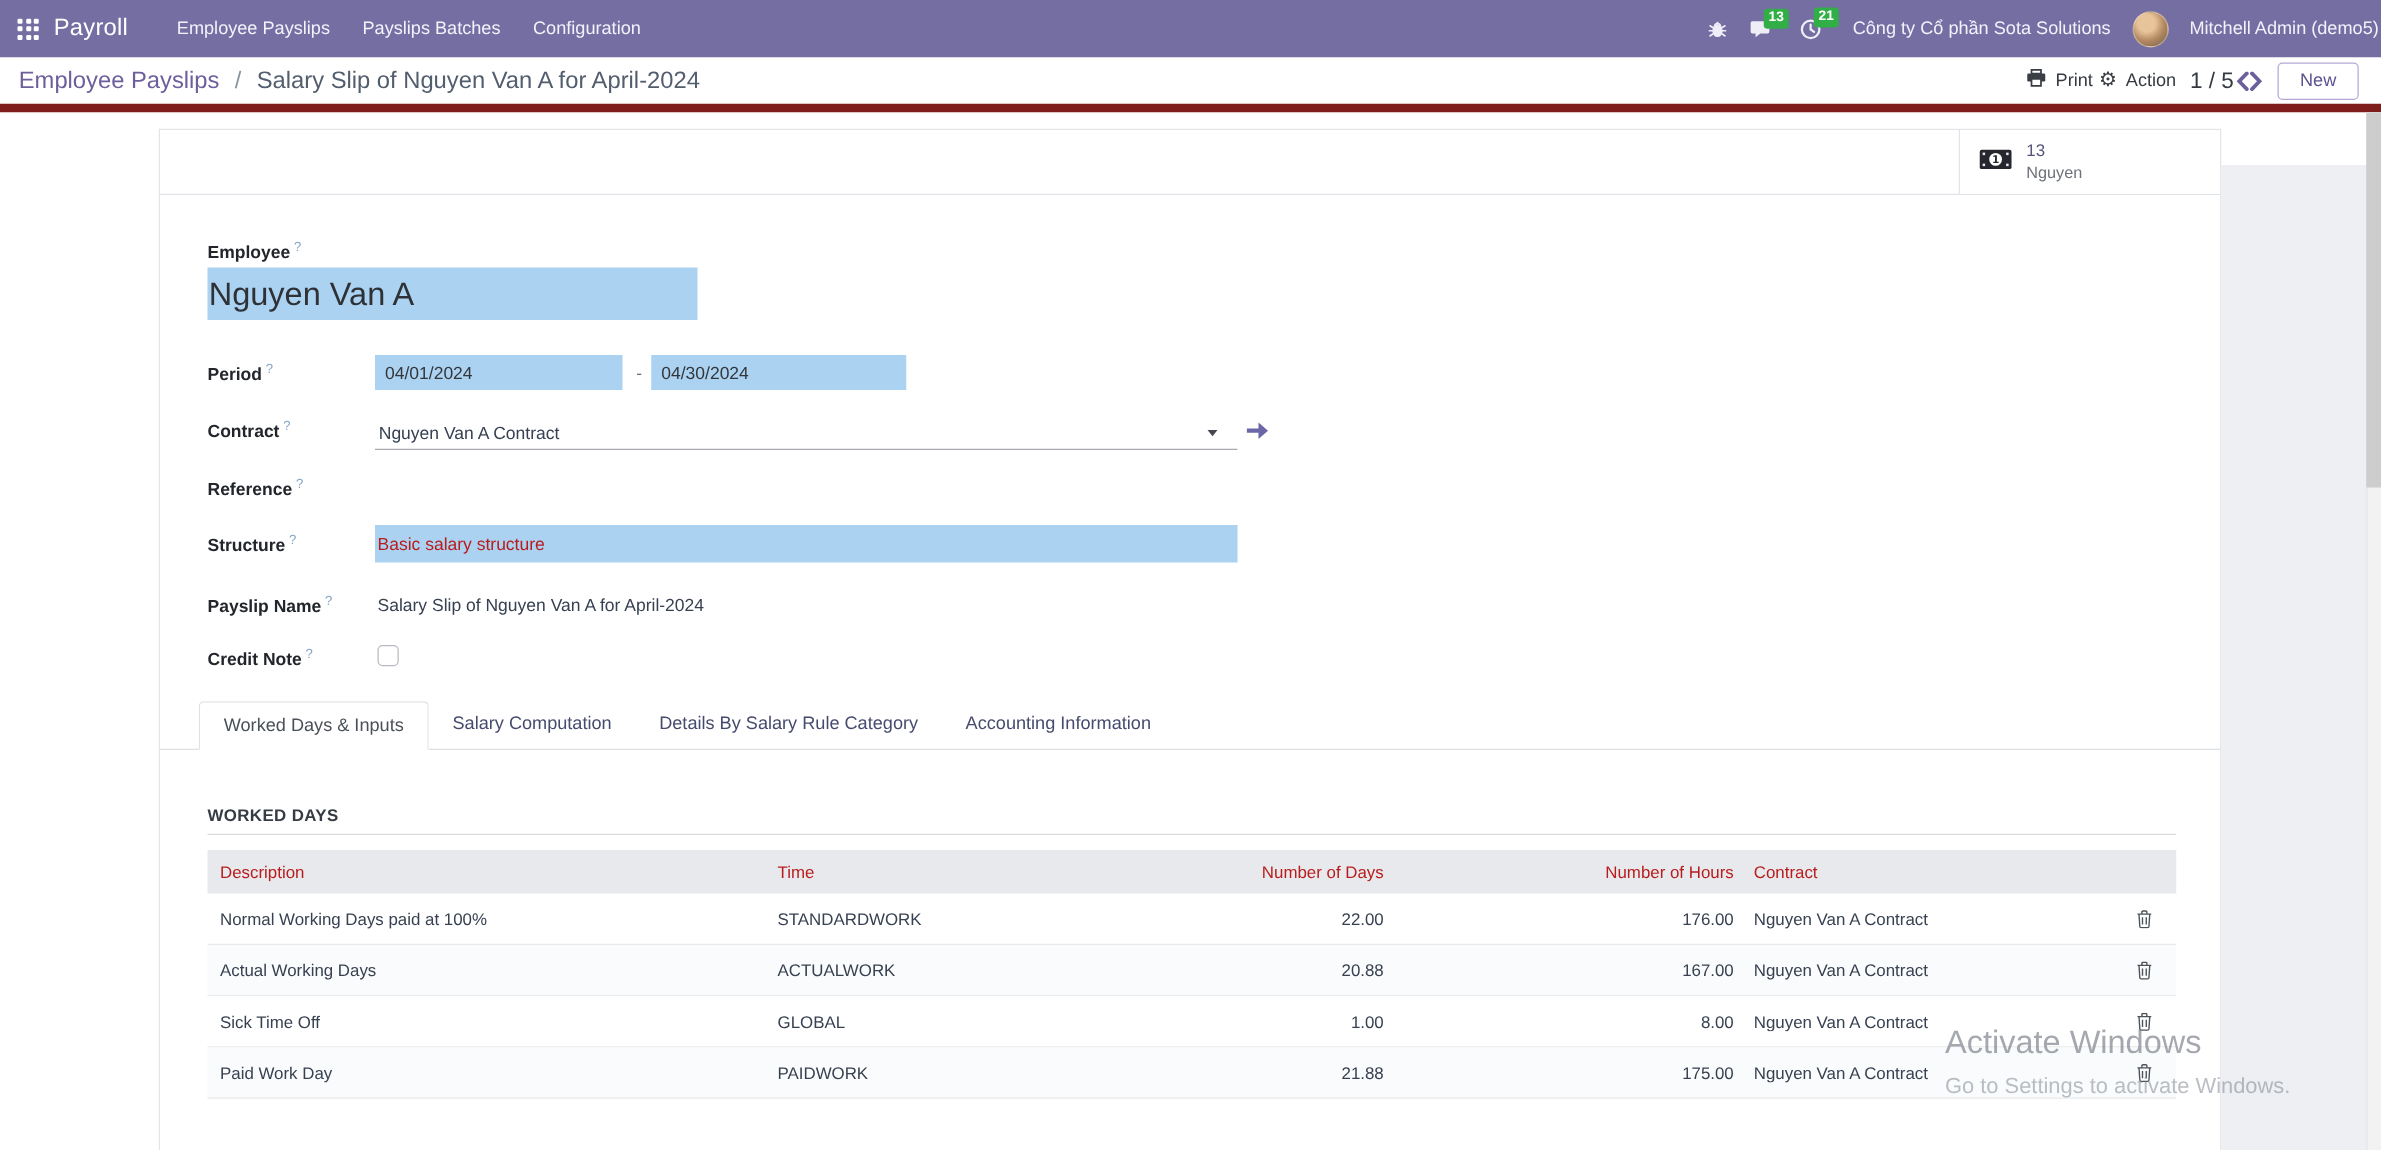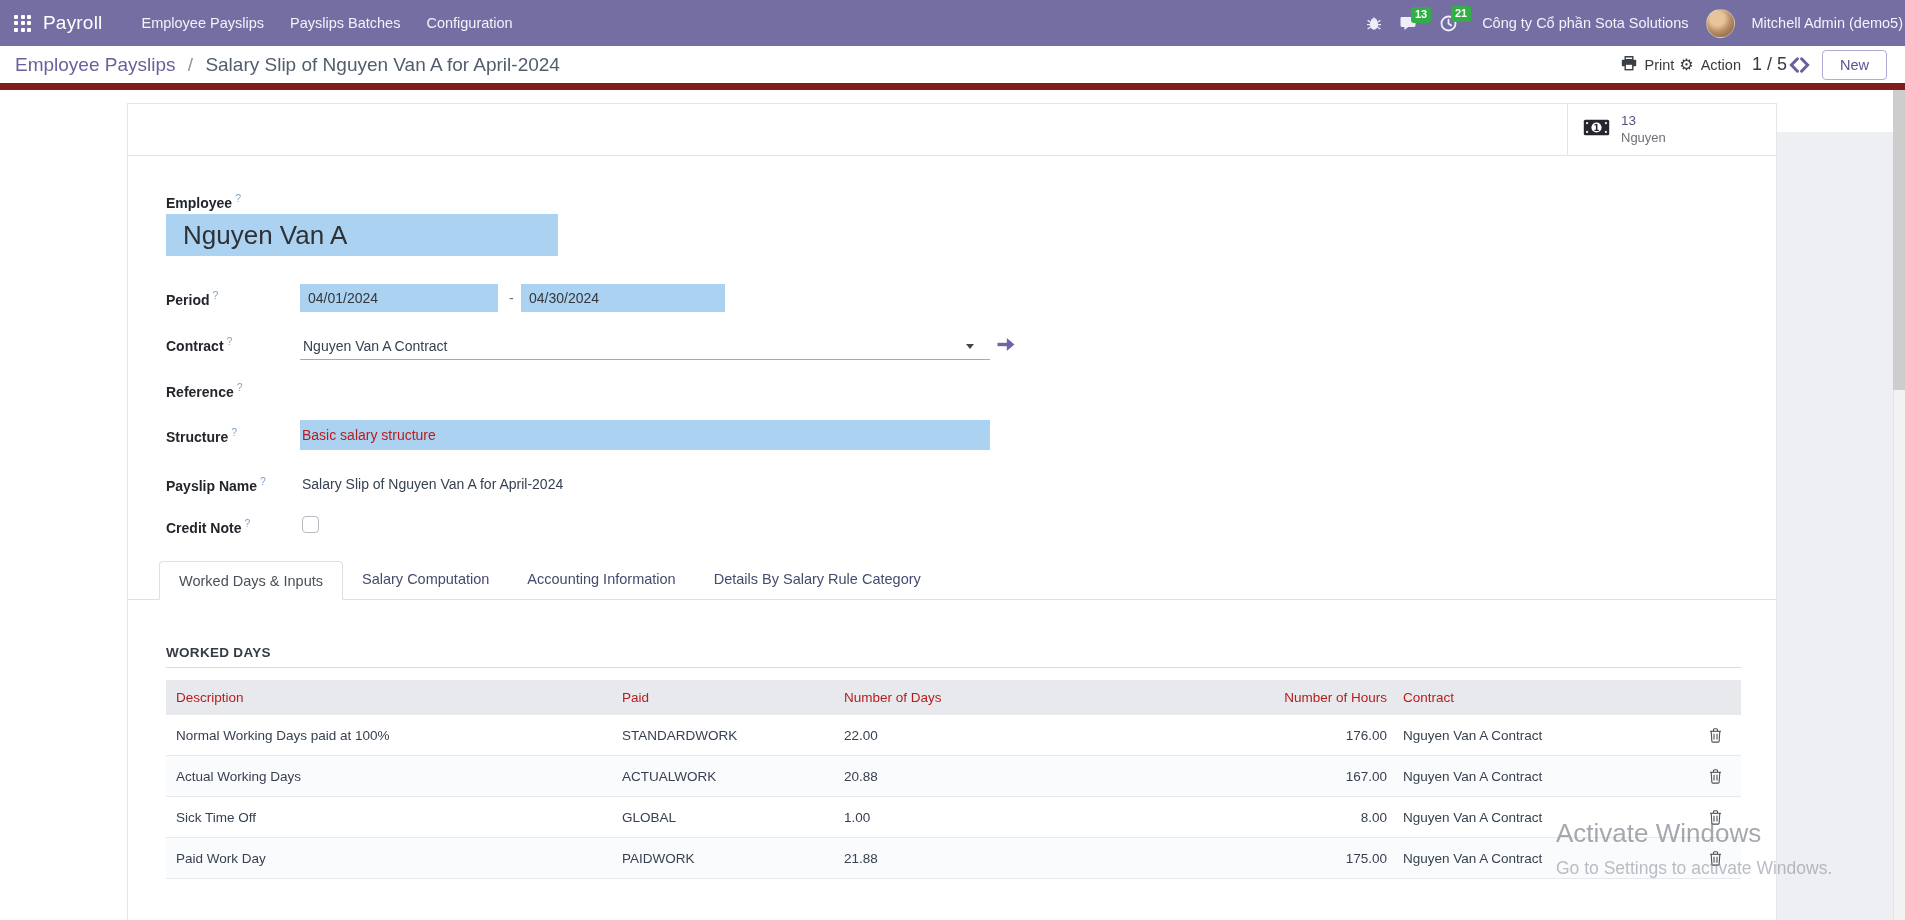--- a/index.html
+++ b/index.html
@@ -54,21 +54,21 @@
   .button-box{position:absolute;left:0;top:0;right:0;height:52px;border-bottom:1px solid #e0e3e7;}
   .stat-button{position:absolute;right:0;top:0;bottom:0;width:209px;border-left:1px solid #e0e3e7;
     display:flex;align-items:center;gap:11px;padding-left:15px;cursor:pointer;background:#fff;}
   .stat-count{font-size:13.5px;color:#54547a;line-height:1.25;}
   .stat-label{font-size:13px;color:#6d7178;line-height:1.25;}
 
   .f-label{position:absolute;left:38px;font-size:14px;font-weight:600;color:#22262b;white-space:nowrap;}
   .help{font-size:10.5px;color:#85a3c6;margin-left:3px;cursor:pointer;font-weight:400;}
   .sel{background:var(--selection);}
   .employee-value{position:absolute;left:38px;top:110px;width:392px;height:42px;font-size:26px;
-    color:#2e3237;display:flex;align-items:center;padding-left:17px;cursor:text;}
+    color:#2e3237;display:flex;align-items:center;padding-left:1px;cursor:text;}
   .date-input{position:absolute;top:180px;height:28px;font-size:14px;color:#33373c;
     display:flex;align-items:center;padding-left:8px;cursor:text;}
   .period-sep{position:absolute;left:381px;top:186px;font-size:14px;color:#6b7280;}
   .contract-input{position:absolute;left:172px;top:228px;width:690px;height:28px;border-bottom:1px solid #a9a9af;
     font-size:14px;color:#374151;display:flex;align-items:center;padding-left:3px;cursor:pointer;}
   .caret-down{position:absolute;right:16px;top:12px;width:0;height:0;
     border-left:4.5px solid transparent;border-right:4.5px solid transparent;border-top:5.5px solid #44484e;}
   .internal-link{position:absolute;left:868px;top:233px;cursor:pointer;}
   .structure-input{position:absolute;left:172px;top:316px;width:690px;height:30px;font-size:14px;
     color:#b91c1c;display:flex;align-items:center;padding-left:2px;cursor:text;}
@@ -87,21 +87,21 @@
   .section-title{position:absolute;left:38px;top:541px;font-size:13.5px;font-weight:700;
     color:#353c44;letter-spacing:.3px;}
   .section-rule{position:absolute;left:38px;top:563px;width:1575px;border-top:1px solid #d9dce0;}
   .wd-table{position:absolute;left:38px;top:576px;width:1575px;font-size:13.5px;}
   .t-head{display:flex;background:var(--header_bg);height:35px;align-items:center;color:#b91c1c;}
   .t-row{display:flex;height:41px;align-items:center;border-bottom:1px solid #e7e9ec;background:#fff;cursor:pointer;}
   .t-row.alt{background:#fafbfc;}
   .t-cell{padding-left:10px;white-space:nowrap;overflow:hidden;}
   .c-desc{width:446px;}
   .c-code{width:232px;}
-  .c-days{width:271px;padding-right:8px;padding-left:0;}
+  .c-days{width:271px;text-align:right;padding-right:8px;padding-left:0;}
   .c-hours{width:280px;text-align:right;padding-right:8px;padding-left:0;}
   .c-contract{width:295px;padding-left:8px;}
   .c-trash{width:51px;display:flex;justify-content:center;padding-left:0;}
   .trash-btn{cursor:pointer;display:flex;align-items:center;}
 
   
   .watermark{position:absolute;pointer-events:none;z-index:40;white-space:nowrap;}
   .wm1{left:1556px;top:818px;font-size:26px;color:rgba(110,116,126,.62);}
   .wm2{left:1556px;top:858px;font-size:17.5px;color:rgba(130,137,147,.55);}
 </style>
@@ -257,31 +257,31 @@
     <div class="plain-value" style="top:372px">Salary Slip of Nguyen Van A for April-2024</div>
 
     <div class="f-label" style="top:413px">
       <span>Credit Note</span><sup class="help">?</sup>
     </div>
     <div class="checkbox"></div>
 
     <div class="tab-strip">
       <div class="tab active">Worked Days &amp; Inputs</div>
       <div class="tab">Salary Computation</div>
+      <div class="tab">Details By Salary Rule Category</div>
       <div class="tab">Accounting Information</div>
-      <div class="tab">Details By Salary Rule Category</div>
     </div>
 
     <div class="section-title">WORKED DAYS</div>
     <div class="section-rule"></div>
 
     <div class="wd-table">
       <div class="t-head">
         <div class="t-cell c-desc">Description</div>
-        <div class="t-cell c-code">Paid</div>
+        <div class="t-cell c-code">Time</div>
         <div class="t-cell c-days">Number of Days</div>
         <div class="t-cell c-hours">Number of Hours</div>
         <div class="t-cell c-contract">Contract</div>
         <div class="t-cell c-trash"></div>
       </div>
 
       <div class="t-row">
         <div class="t-cell c-desc">Normal Working Days paid at 100%</div>
         <div class="t-cell c-code">STANDARDWORK</div>
         <div class="t-cell c-days">22.00</div>

